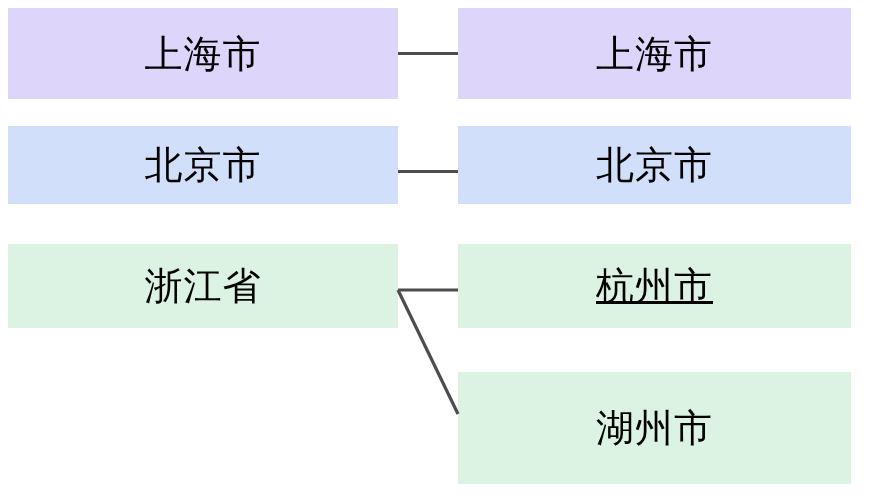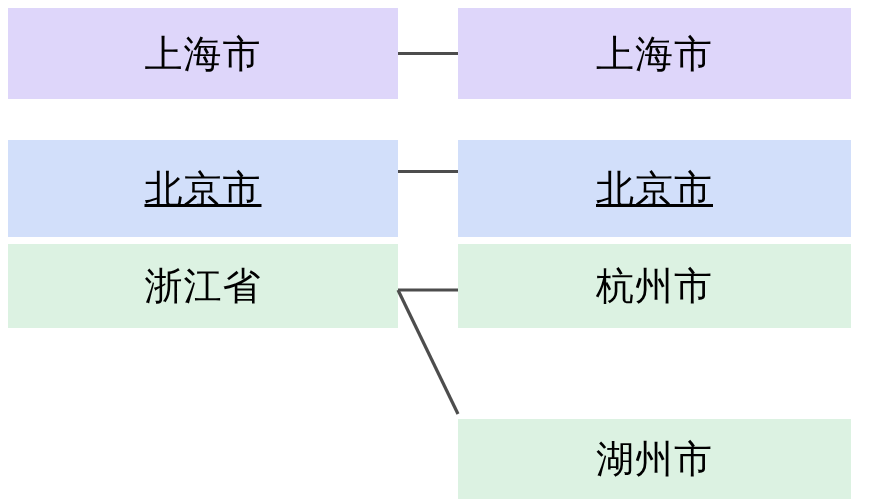--- a/index.html
+++ b/index.html
@@ -27,23 +27,23 @@
     font-size: 38px;
     line-height: 1;
     letter-spacing: 1px;
     white-space: nowrap;
     user-select: none;
   }
   .col-left  { left: 8px;   width: 390px; }
   .col-right { left: 458px; width: 393px; }
 
   .row1 { top: 8px;   height: 91px; }
-  .row2 { top: 140px; height: 97px; text-decoration: underline; }
+  .row2 { top: 126px; height: 78px; }
   .row3 { top: 244px; height: 84px; }
-  .row4 { top: 372px; height: 80px; margin-top: 47px; }
+  .row4 { top: 372px; height: 112px; }
 
   .edge-layer {
     position: absolute;
     left: 0;
     top: 0;
     width: 891px;
     height: 501px;
     pointer-events: none;
   }
 </style>
@@ -65,21 +65,21 @@
   </div>
 
   <div class="node-box col-right row1" style="background:#DED6FA;">
     <span>上海市</span>
   </div>
 
   <div class="node-box col-right row2" style="background:#D2DFFA;">
     <span>北京市</span>
   </div>
 
-  <div class="node-box col-right row3" style="background:#DCF2E2;">
+  <div class="node-box col-right row3" style="background:#DCF2E2;text-decoration:underline;">
     <span>杭州市</span>
   </div>
 
   <div class="node-box col-right row4" style="background:#DCF2E2;">
     <span>湖州市</span>
   </div>
 
   <svg class="edge-layer" viewBox="0 0 891 501">
     <line x1="398" y1="53.5" x2="458" y2="53.5" stroke="#4D4D4D" stroke-width="3.2" stroke-linecap="butt"></line>
 

